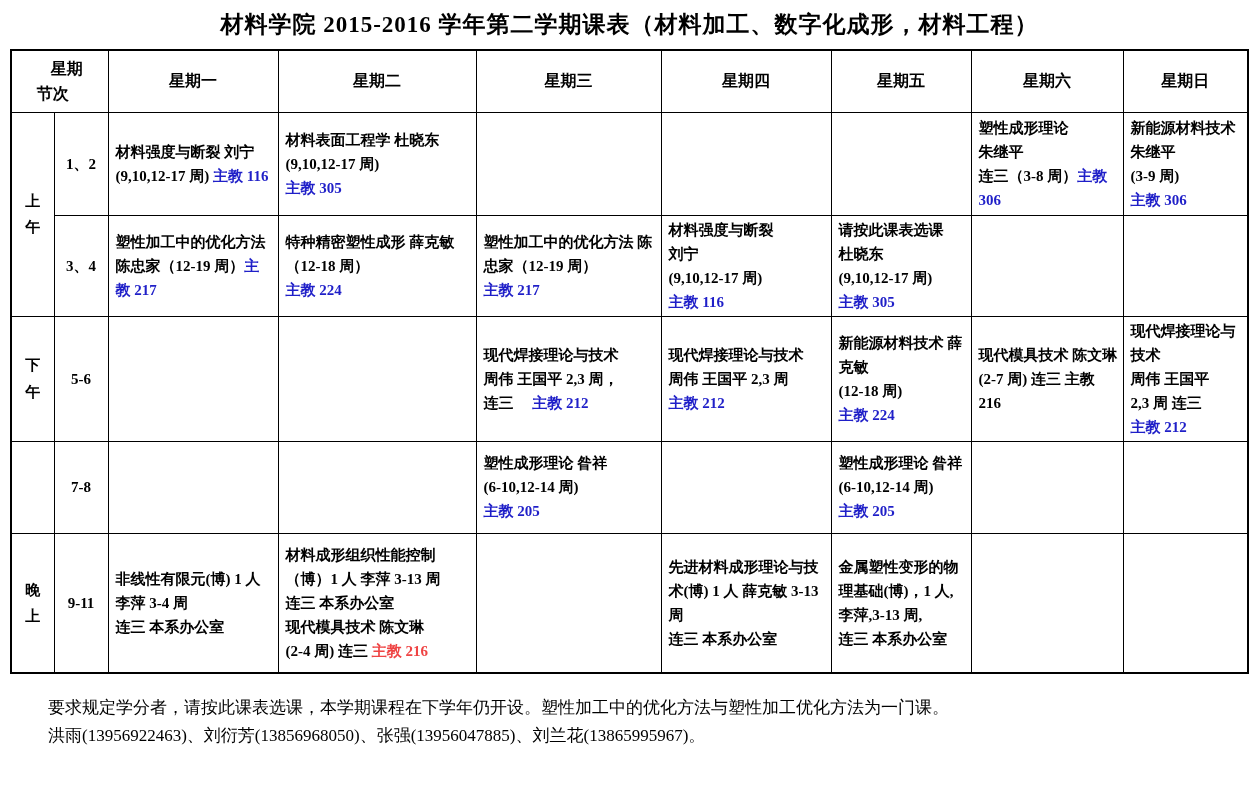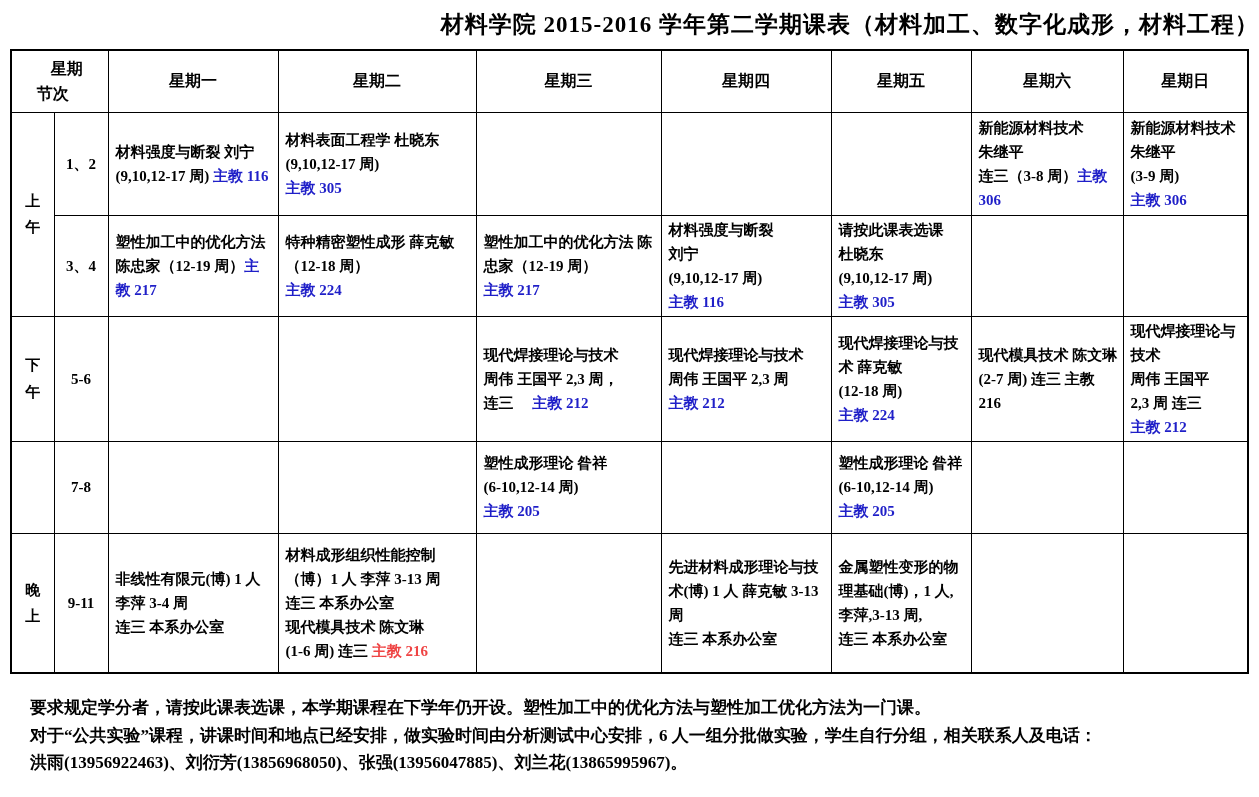--- a/index.html
+++ b/index.html
@@ -9,21 +9,21 @@
     font-family: "Liberation Serif", serif;
     color: #000000;
   }
   .page {
     width: 1259px;
     height: 797px;
     background: #ffffff;
     overflow: hidden;
   }
   .title {
-    text-align: right;
+    text-align: center;
     font-size: 23px;
     font-weight: bold;
     margin: 9px 0 9px 0;
     letter-spacing: 1px;
   }
   table.timetable {
     border-collapse: collapse;
     table-layout: fixed;
     margin-left: 10px;
     border: 2px solid #000;
@@ -53,21 +53,21 @@
     line-height: 1.75;
     text-align: center;
   }
   th.period-cell { font-size: 15px; }
   .notes {
     margin: 20px 0 0 10px;
     font-size: 17px;
     line-height: 1.62;
     font-weight: normal;
   }
-  .notes .note-line.indent { margin-left: 20px; font-weight: bold; }
+  .notes .note-line.indent { margin-left: 38px; }
 </style>
 </head>
 <body>
 
 <div class="page">
 
   <div class="title">材料学院 2015-2016 学年第二学期课表（材料加工、数字化成形，材料工程）</div>
 
   <table class="timetable">
     <colgroup>
@@ -100,21 +100,21 @@
     <tr style="height:103px">
       <th class="session-cell" rowspan="2">
         <div class="vert">上午</div>
       </th>
       <th class="period-cell">1、2</th>
       <td><span>材料强度与断裂 刘宁(9,10,12-17 周) </span><span style="color: rgb(31, 31, 200);">主教 116</span></td>
       <td><span>材料表面工程学 杜晓东</span><br><span>(9,10,12-17 周)</span><br><span style="color: rgb(31, 31, 200);">主教 305</span></td>
       <td></td>
       <td></td>
       <td></td>
-      <td><span>新能源材料技术</span><br><span>朱继平</span><br><span>连三（3-8 周）</span><span style="color: rgb(31, 31, 200);">主教 306</span></td>
+      <td><span>塑性成形理论</span><br><span>朱继平</span><br><span>连三（3-8 周）</span><span style="color: rgb(31, 31, 200);">主教 306</span></td>
       <td><span>新能源材料技术 朱继平</span><br><span>(3-9 周)</span><br><span style="color: rgb(31, 31, 200);">主教 306</span></td>
     </tr>
 
     <tr style="height:95px">
       <th class="period-cell">3、4</th>
       <td><span>塑性加工中的优化方法 陈忠家（12-19 周）</span><span style="color: rgb(31, 31, 200);">主教 217</span></td>
       <td><span>特种精密塑性成形 薛克敏（12-18 周）</span><br><span style="color: rgb(31, 31, 200);">主教 224</span></td>
       <td><span>塑性加工中的优化方法 陈忠家（12-19 周）</span><br><span style="color: rgb(31, 31, 200);">主教 217</span></td>
       <td><span>材料强度与断裂</span><br><span>刘宁</span><br><span>(9,10,12-17 周)</span><br><span style="color: rgb(31, 31, 200);">主教 116</span></td>
       <td><span>请按此课表选课</span><br><span>杜晓东</span><br><span>(9,10,12-17 周)</span><br><span style="color: rgb(31, 31, 200);">主教 305</span></td>
@@ -124,21 +124,21 @@
 
     <tr style="height:125px">
       <th class="session-cell">
         <div class="vert">下午</div>
       </th>
       <th class="period-cell">5-6</th>
       <td></td>
       <td></td>
       <td><span>现代焊接理论与技术</span><br><span>周伟 王国平 2,3 周，</span><br><span>连三　 </span><span style="color: rgb(31, 31, 200);">主教 212</span></td>
       <td><span>现代焊接理论与技术</span><br><span>周伟 王国平 2,3 周</span><br><span style="color: rgb(31, 31, 200);">主教 212</span></td>
-      <td><span>现代焊接理论与技术 薛克敏</span><br><span>(12-18 周)</span><br><span style="color: rgb(31, 31, 200);">主教 224</span></td>
+      <td><span>新能源材料技术 薛克敏</span><br><span>(12-18 周)</span><br><span style="color: rgb(31, 31, 200);">主教 224</span></td>
       <td><span>现代模具技术 陈文琳 (2-7 周) 连三 主教 216</span></td>
       <td><span>现代焊接理论与技术</span><br><span>周伟 王国平</span><br><span>2,3 周 连三</span><br><span style="color: rgb(31, 31, 200);">主教 212</span></td>
     </tr>
 
     <tr style="height:92px">
       <th class="session-cell"></th>
       <th class="period-cell">7-8</th>
       <td></td>
       <td></td>
       <td><span>塑性成形理论 昝祥</span><br><span>(6-10,12-14 周)</span><br><span style="color: rgb(31, 31, 200);">主教 205</span></td>
@@ -147,29 +147,28 @@
       <td></td>
       <td></td>
     </tr>
 
     <tr style="height:140px">
       <th class="session-cell">
         <div class="vert">晚上</div>
       </th>
       <th class="period-cell">9-11</th>
       <td><span>非线性有限元(博) 1 人 李萍 3-4 周</span><br><span>连三 本系办公室</span></td>
-      <td><span>材料成形组织性能控制（博）1 人 李萍 3-13 周</span><br><span>连三 本系办公室</span><br><span>现代模具技术 陈文琳</span><br><span>(1-6 周) 连三 </span><span style="color: #ef4444;">主教 216</span></td>
+      <td><span>材料成形组织性能控制（博）1 人 李萍 3-13 周</span><br><span>连三 本系办公室</span><br><span>现代模具技术 陈文琳</span><br><span>(2-4 周) 连三 </span><span style="color: #ef4444;">主教 216</span></td>
       <td></td>
       <td><span>先进材料成形理论与技术(博) 1 人 薛克敏 3-13 周</span><br><span>连三 本系办公室</span></td>
       <td><span>金属塑性变形的物理基础(博)，1 人,李萍,3-13 周,</span><br><span>连三 本系办公室</span></td>
       <td></td>
       <td></td>
     </tr>
   </tbody>
     </table>
 
   <div class="notes">
     <div class="note-line indent">要求规定学分者，请按此课表选课，本学期课程在下学年仍开设。塑性加工中的优化方法与塑性加工优化方法为一门课。</div>
-    <div class="note-line indent">对于“公共实验”课程，讲课时间和地点已经安排，做实验时间由分析测试中心安排，6 人一组分批做实验，学生自行分组，相关联系人及电话：</div>
     <div class="note-line indent">洪雨(13956922463)、刘衍芳(13856968050)、张强(13956047885)、刘兰花(13865995967)。</div>
   </div>
 
 </div>
 
 </body></html>

